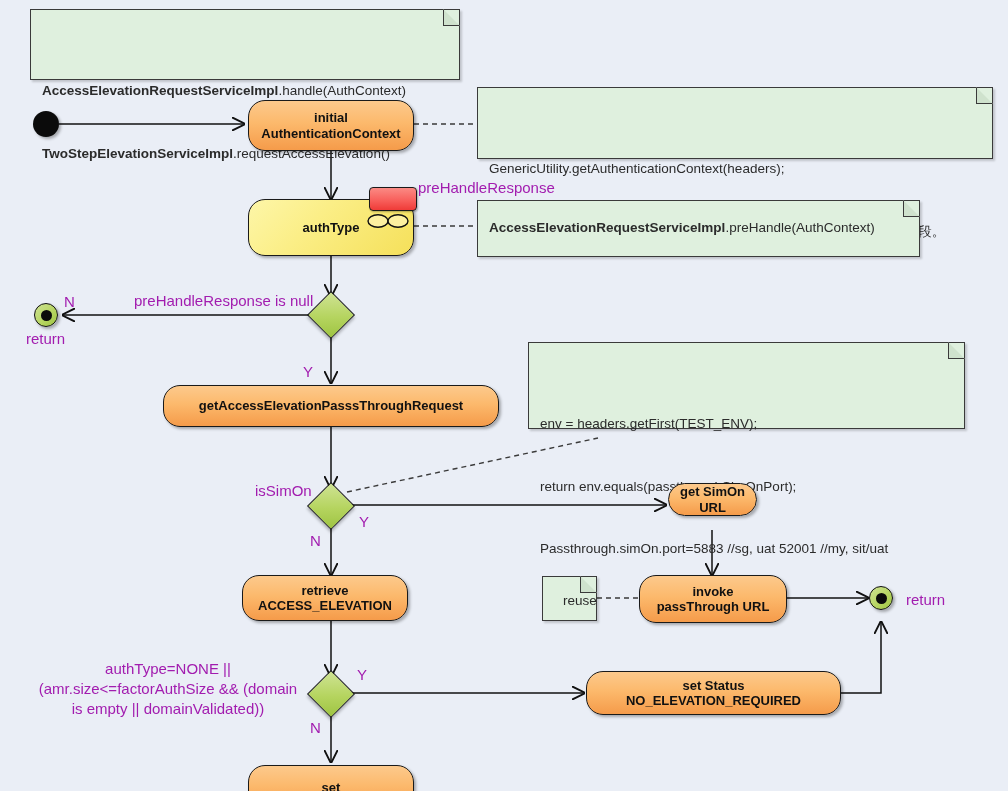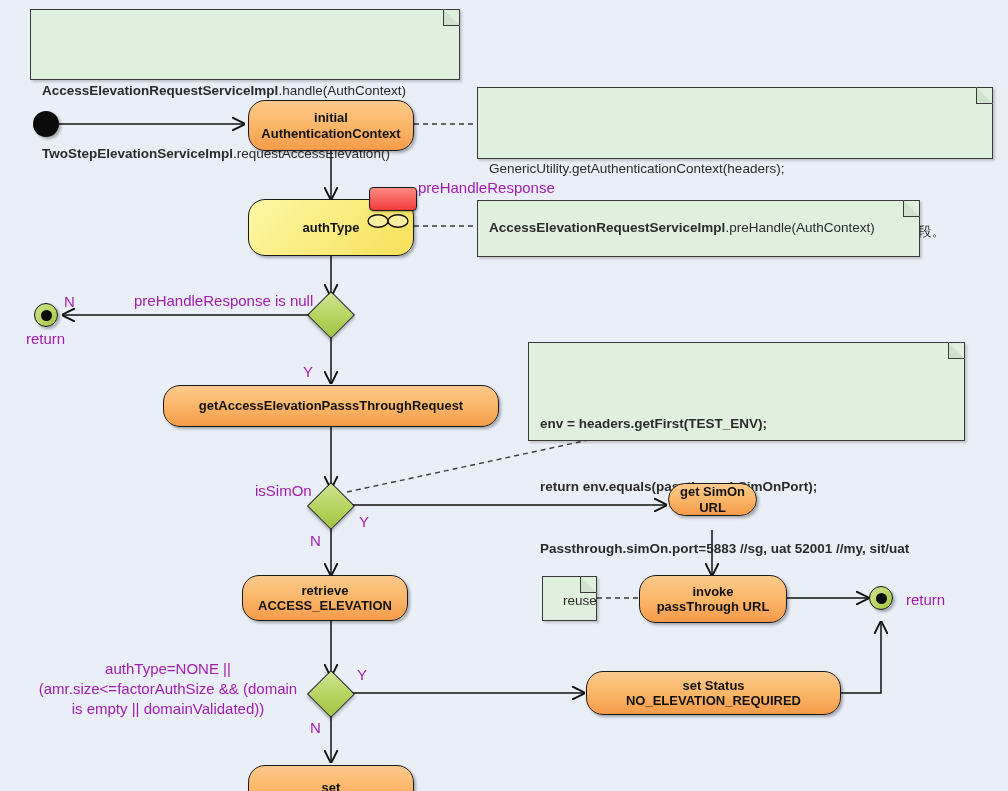--- a/index.html
+++ b/index.html
@@ -202,21 +202,21 @@
     <span class="fold"></span>
     <div>GenericUtility.getAuthenticationContext(headers);</div>
     <div>设置authorizationElevationRequest，auditModel(2FA)，triggerOTP等字段。</div>
   </div>
 
   <div class="note" style="left:477px; top:200px; width:443px; height:57px; display:flex; align-items:center;">
     <span class="fold"></span>
     <div><b>AccessElevationRequestServiceImpl</b><span>.preHandle(AuthContext)</span></div>
   </div>
 
-  <div class="note" style="left:528px; top:342px; width:437px; height:99px;font-weight:bold;">
+  <div class="note" style="left:528px; top:342px; width:437px; height:87px;">
     <span class="fold"></span>
     <div>env = headers.getFirst(TEST_ENV);</div>
     <div>return env.equals(passthroughSimOnPort);</div>
     <div>Passthrough.simOn.port=5883 //sg, uat 52001 //my, sit/uat</div>
   </div>
 
   <div class="note" style="left:542px; top:576px; width:55px; height:45px; display:flex; align-items:flex-end;padding-left:20px;">
     <span class="fold"></span>
     <div>reuse</div>
   </div>

